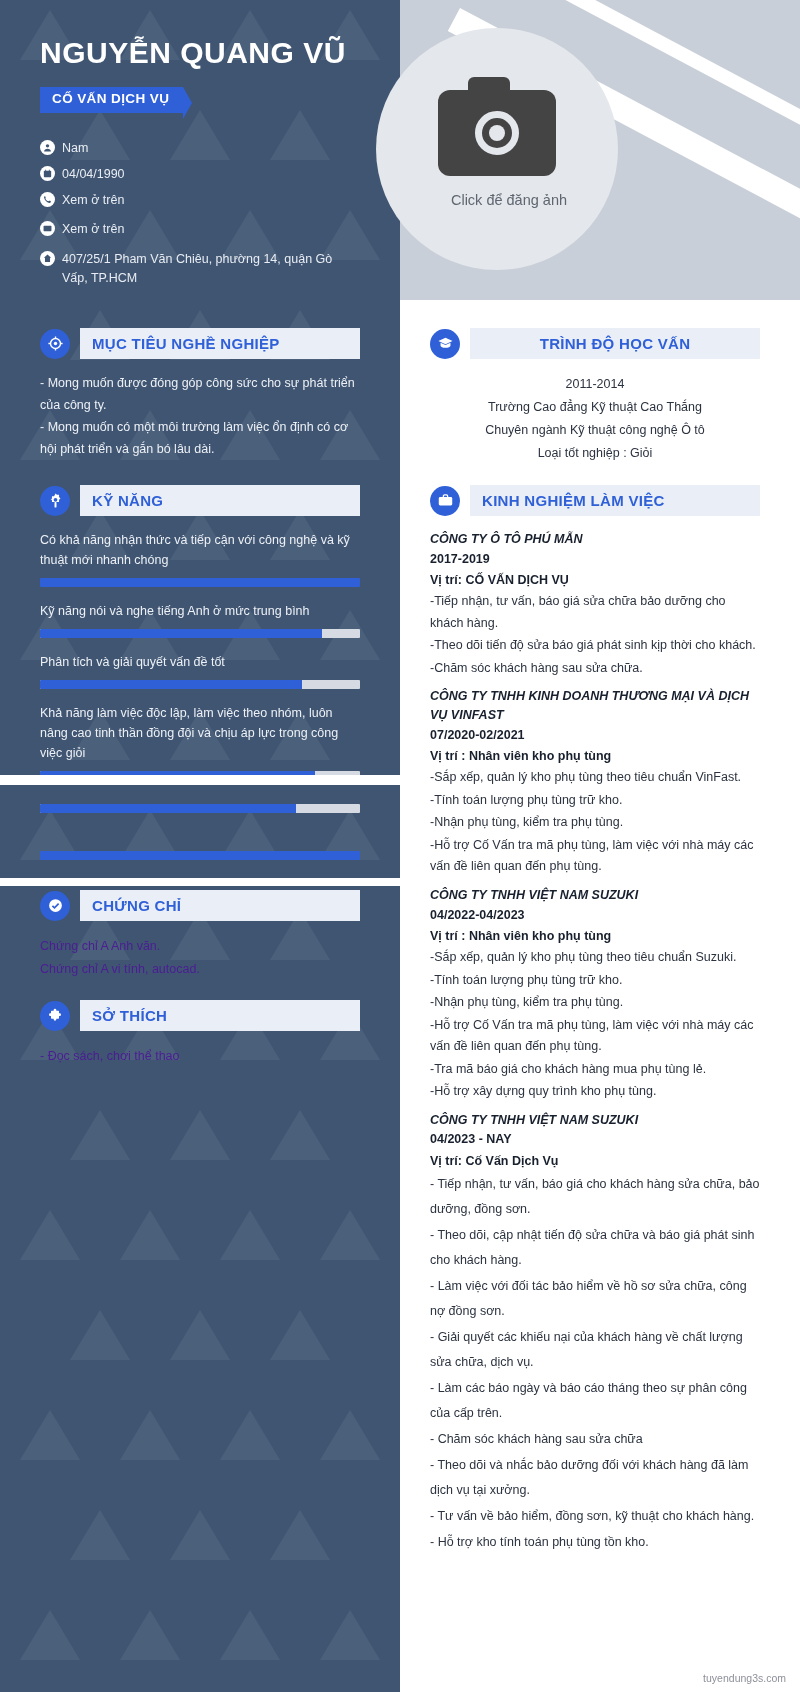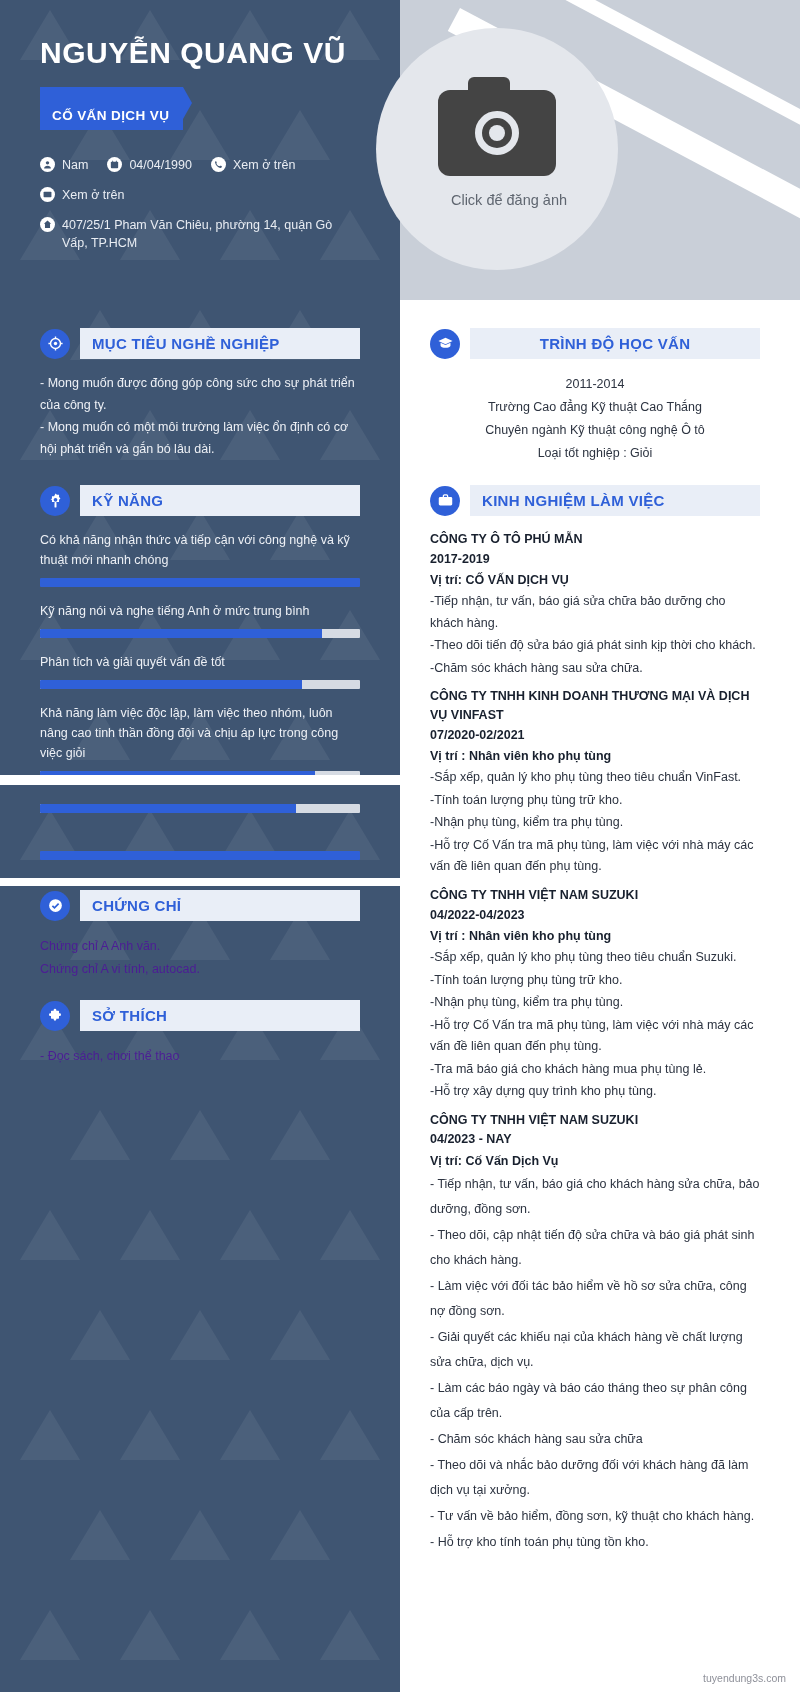--- a/index.html
+++ b/index.html
@@ -86,21 +86,21 @@
     color: #ffffff;
     white-space: nowrap;
   }
   .role-badge {
     display: inline-block;
     background: #2f60d8;
     color: #fff;
     font-size: 13.5px;
     font-weight: bold;
     letter-spacing: 0.4px;
-    padding: 21px 14px 7px 12px;
+    padding: 4px 14px 7px 12px;
     position: relative;
   }
   .role-badge:after {
     content: "";
     position: absolute;
     right: -9px; top: 0;
     border-left: 9px solid #2f60d8;
     border-top: 16px solid transparent;
     border-bottom: 16px solid transparent;
   }
@@ -110,20 +110,21 @@
     font-size: 12.5px;
     color: #e9edf3;
     line-height: 1.5;
   }
   .contact-row {
     display: flex;
     align-items: flex-start;
     gap: 7px;
     margin-bottom: 11px;
     flex-wrap: wrap;
+    flex-direction: column;
   }
   .contact-row .grp {
     display: flex;
     align-items: flex-start;
     gap: 7px;
     margin-right: 12px;
   }
   .ci {
     flex: 0 0 auto;
     width: 15px; height: 15px;
@@ -249,20 +250,21 @@
   
   .right-sec { width: 330px; left: 430px; }
   .edu-line { font-size: 12.5px; line-height: 1.85; color: #2c3340; }
 
   .job { margin-bottom: 8px; }
   .job-company {
     font-size: 12.5px;
     font-weight: bold;
     color: #18202e;
     line-height: 1.5;
+    font-style: italic;
   }
   .job-date {
     font-size: 12.5px;
     font-weight: bold;
     color: #18202e;
     line-height: 1.7;
   }
   .job-pos {
     font-size: 12.5px;
     font-weight: bold;

